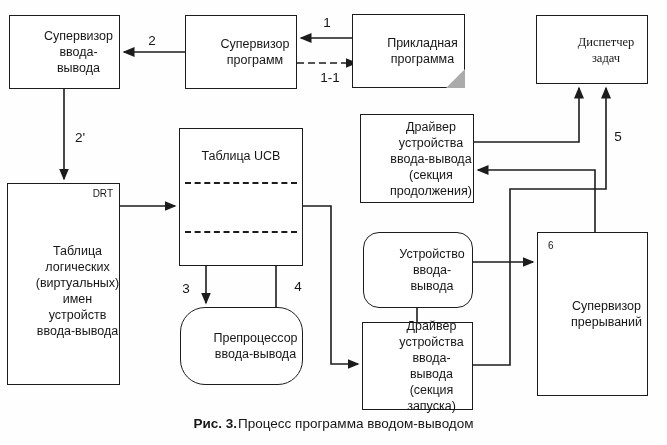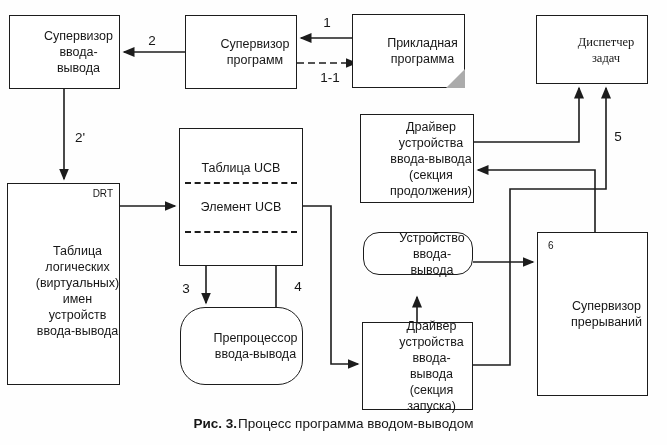--- a/index.html
+++ b/index.html
@@ -68,27 +68,24 @@
 программа</span>
     <span class="fold"></span>
   </div>
 
   <div class="node" style="left:536px;top:15px;width:112px;height:69px;font-family:Liberation Serif, serif;">
     <span>Диспетчер
 задач</span>
   </div>
 
   <div class="node" style="left:179px;top:128px;width:124px;height:138px;">
-    <div class="ucb-sec" style="top:12px;height:53px;justify-content:center;">
+    <div class="ucb-sec" style="top:0;height:53px;justify-content:center;">
       <span>Таблица UCB</span>
     </div>
     <div class="dashsep" style="top:53px;"></div>
-    <div class="ucb-sec" style="top:53px;height:49px;">
-      <span>Элемент UCB</span>
-    </div>
     <div class="dashsep" style="top:102px;"></div>
   </div>
 
   <div class="node" style="left:7px;top:183px;width:113px;height:202px;">
     <span class="corner-tag" style="top:4px;right:6px;">DRT</span>
     <span style="margin-top:14px;">Таблица
 логических
 (виртуальных)
 имен
 устройств
@@ -96,21 +93,21 @@
   </div>
 
   <div class="node" style="left:360px;top:114px;width:114px;height:89px;">
     <span>Драйвер
 устройства
 ввода-вывода
 (секция
 продолжения)</span>
   </div>
 
-  <div class="node round" style="left:363px;top:232px;width:110px;height:43px;">
+  <div class="node round" style="left:363px;top:232px;width:110px;height:76px;">
     <span>Устройство
 ввода-вывода</span>
   </div>
 
   <div class="node" style="left:180px;top:307px;width:123px;height:78px;border-radius:25px;">
     <span>Препроцессор
 ввода-вывода</span>
   </div>
 
   <div class="node" style="left:362px;top:322px;width:111px;height:88px;">

